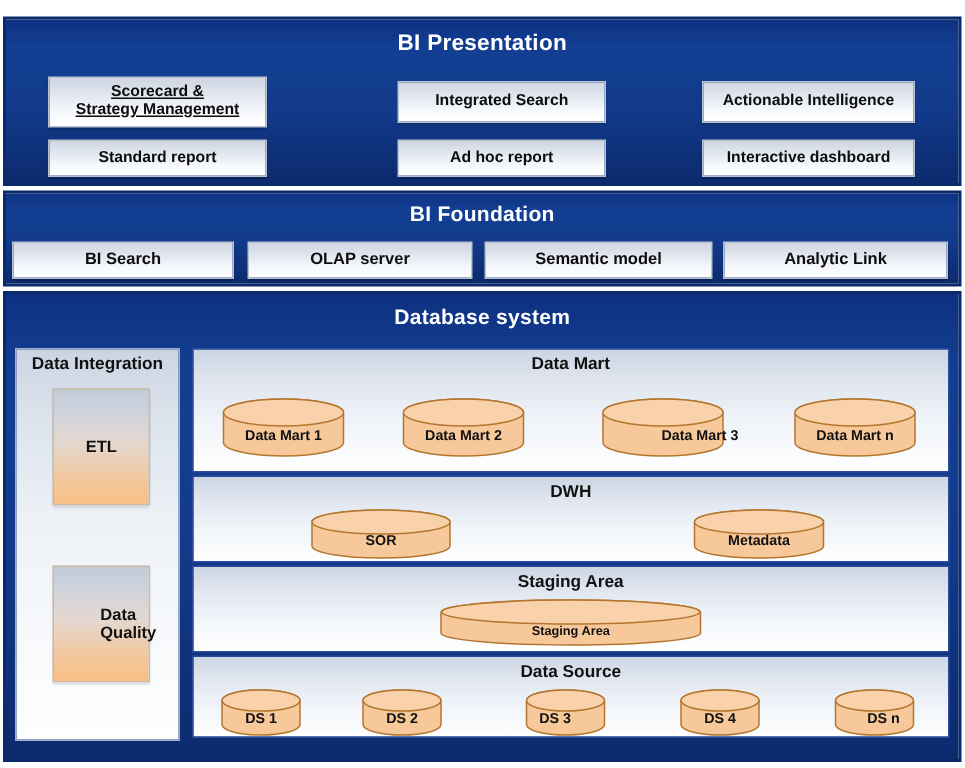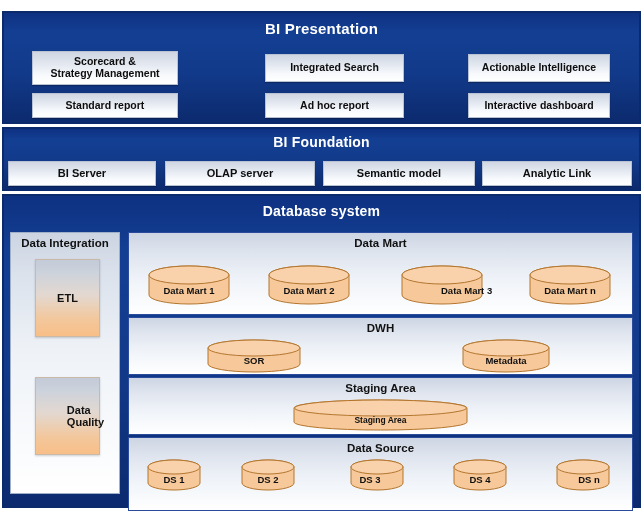--- a/index.html
+++ b/index.html
@@ -115,21 +115,21 @@
 </style>
 </head>
 <body>
 
 <div id="diagram">
 
   <div class="band" style="left:2px; top:11px; width:639px; height:113px;">
     <div class="band-title" style="top:7px; font-size:15px;">BI Presentation</div>
   </div>
 
-  <div class="chip" style="left:32px; top:51px; width:146px; height:34px; font-size:10.5px;">
+  <div class="chip" style="left:32px; top:51px; width:146px; height:34px; font-size:10.5px;text-decoration:underline;">
     <div>
       <span>Scorecard &amp;</span>
       <span>Strategy Management</span>
     </div>
   </div>
 
   <div class="chip" style="left:265px; top:54px; width:139px; height:28px; font-size:10.5px;">
     <span>Integrated Search</span>
   </div>
 
@@ -147,21 +147,21 @@
 
   <div class="chip" style="left:468px; top:93px; width:142px; height:25px; font-size:10.5px;">
     <span>Interactive dashboard</span>
   </div>
 
   <div class="band" style="left:2px; top:127px; width:639px; height:64px;">
     <div class="band-title" style="top:5px; font-size:14px;">BI Foundation</div>
   </div>
 
   <div class="chip" style="left:8px; top:161px; width:148px; height:25px; font-size:11px;">
-    <span>BI Server</span>
+    <span>BI Search</span>
   </div>
   <div class="chip" style="left:165px; top:161px; width:150px; height:25px; font-size:11px;">
     <span>OLAP server</span>
   </div>
   <div class="chip" style="left:323px; top:161px; width:152px; height:25px; font-size:11px;">
     <span>Semantic model</span>
   </div>
   <div class="chip" style="left:482px; top:161px; width:150px; height:25px; font-size:11px;">
     <span>Analytic Link</span>
   </div>
@@ -243,21 +243,21 @@
   </div>
 
   <div class="cyl" style="left:293px; top:399px; width:175px; height:32px;">
     <svg width="175" height="32" viewBox="0 0 175 32">
       <path d="M1,9 a86,8 0 0 1 173,0 v14 a86,8 0 0 1 -173,0 z" fill="#f6c89a" stroke="#b4762e" stroke-width="1"></path>
       <ellipse cx="87.5" cy="9" rx="86" ry="8" fill="#f9d2ac" stroke="#b4762e" stroke-width="1"></ellipse>
     </svg>
     <div class="cyl-label" style="top:16px; font-size:8.5px;">Staging Area</div>
   </div>
 
-  <div class="subpanel" style="left:128px; top:437px; width:505px; height:74px;">
+  <div class="subpanel" style="left:128px; top:437px; width:505px; height:55px;">
     <div class="subpanel-title" style="font-size:11.5px;">Data Source</div>
   </div>
 
   <div class="cyl" style="left:147px; top:459px; width:54px; height:32px;">
     <svg width="54" height="32" viewBox="0 0 54 32">
       <path d="M1,8 a26,7 0 0 1 52,0 v16 a26,7 0 0 1 -52,0 z" fill="#f6c89a" stroke="#b4762e" stroke-width="1"></path>
       <ellipse cx="27" cy="8" rx="26" ry="7" fill="#f9d2ac" stroke="#b4762e" stroke-width="1"></ellipse>
     </svg>
     <div class="cyl-label" style="top:15px; font-size:9.5px;">DS 1</div>
   </div>

